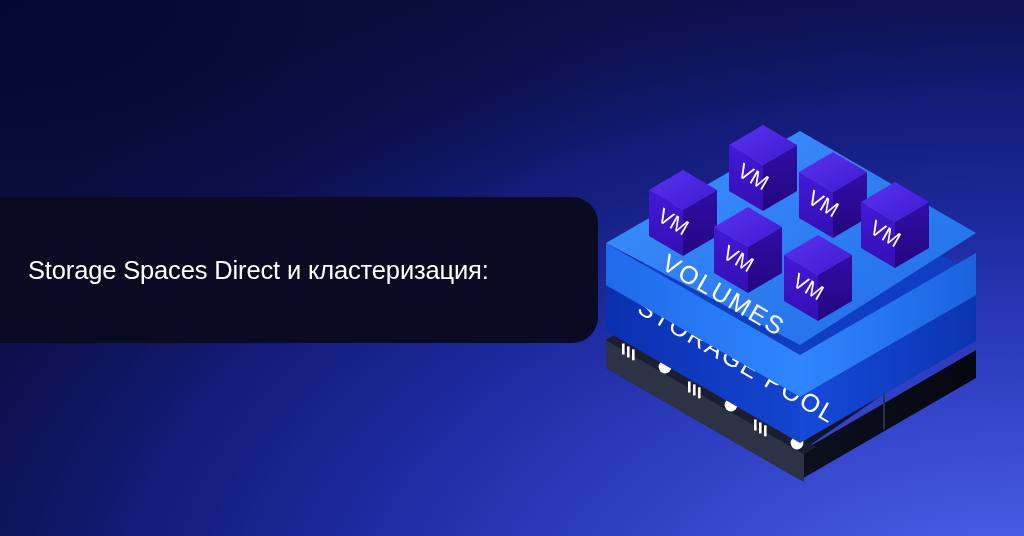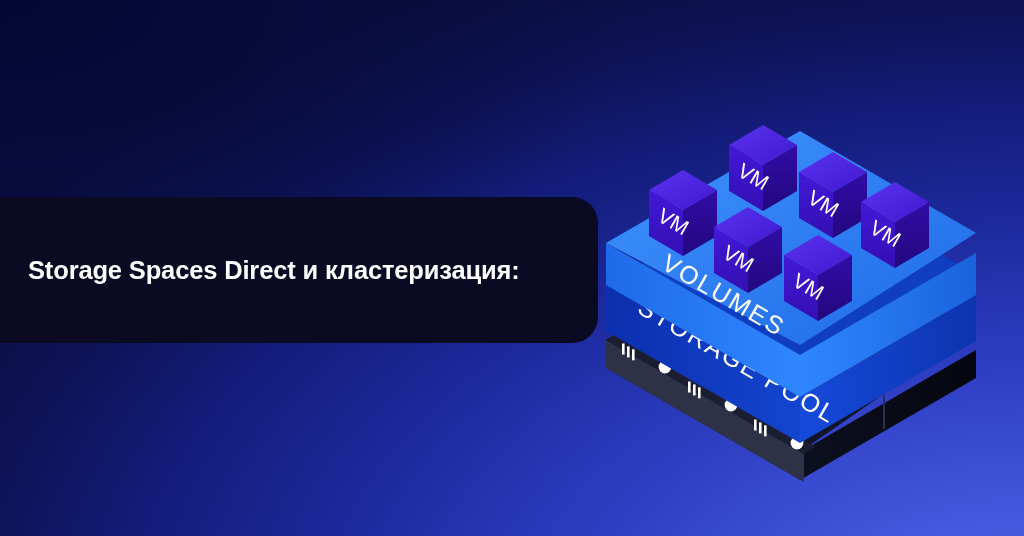--- a/index.html
+++ b/index.html
@@ -31,21 +31,21 @@
     background:#0a0b22;
     border-radius:26px;
     display:flex; flex-direction:column;
     justify-content:center;
     padding-left:68px; padding-right:34px;
     z-index:30;
   }
   .title-line {
     color:#ffffff;
     font-size:25.5px;
-    font-weight:bold;
+    font-weight:normal;
     line-height:32px;
     letter-spacing:-0.15px;
     white-space:nowrap;
   }
 
   
   #illustration {
     position:absolute;
     left:0; top:0;
     width:1024px; height:536px;

